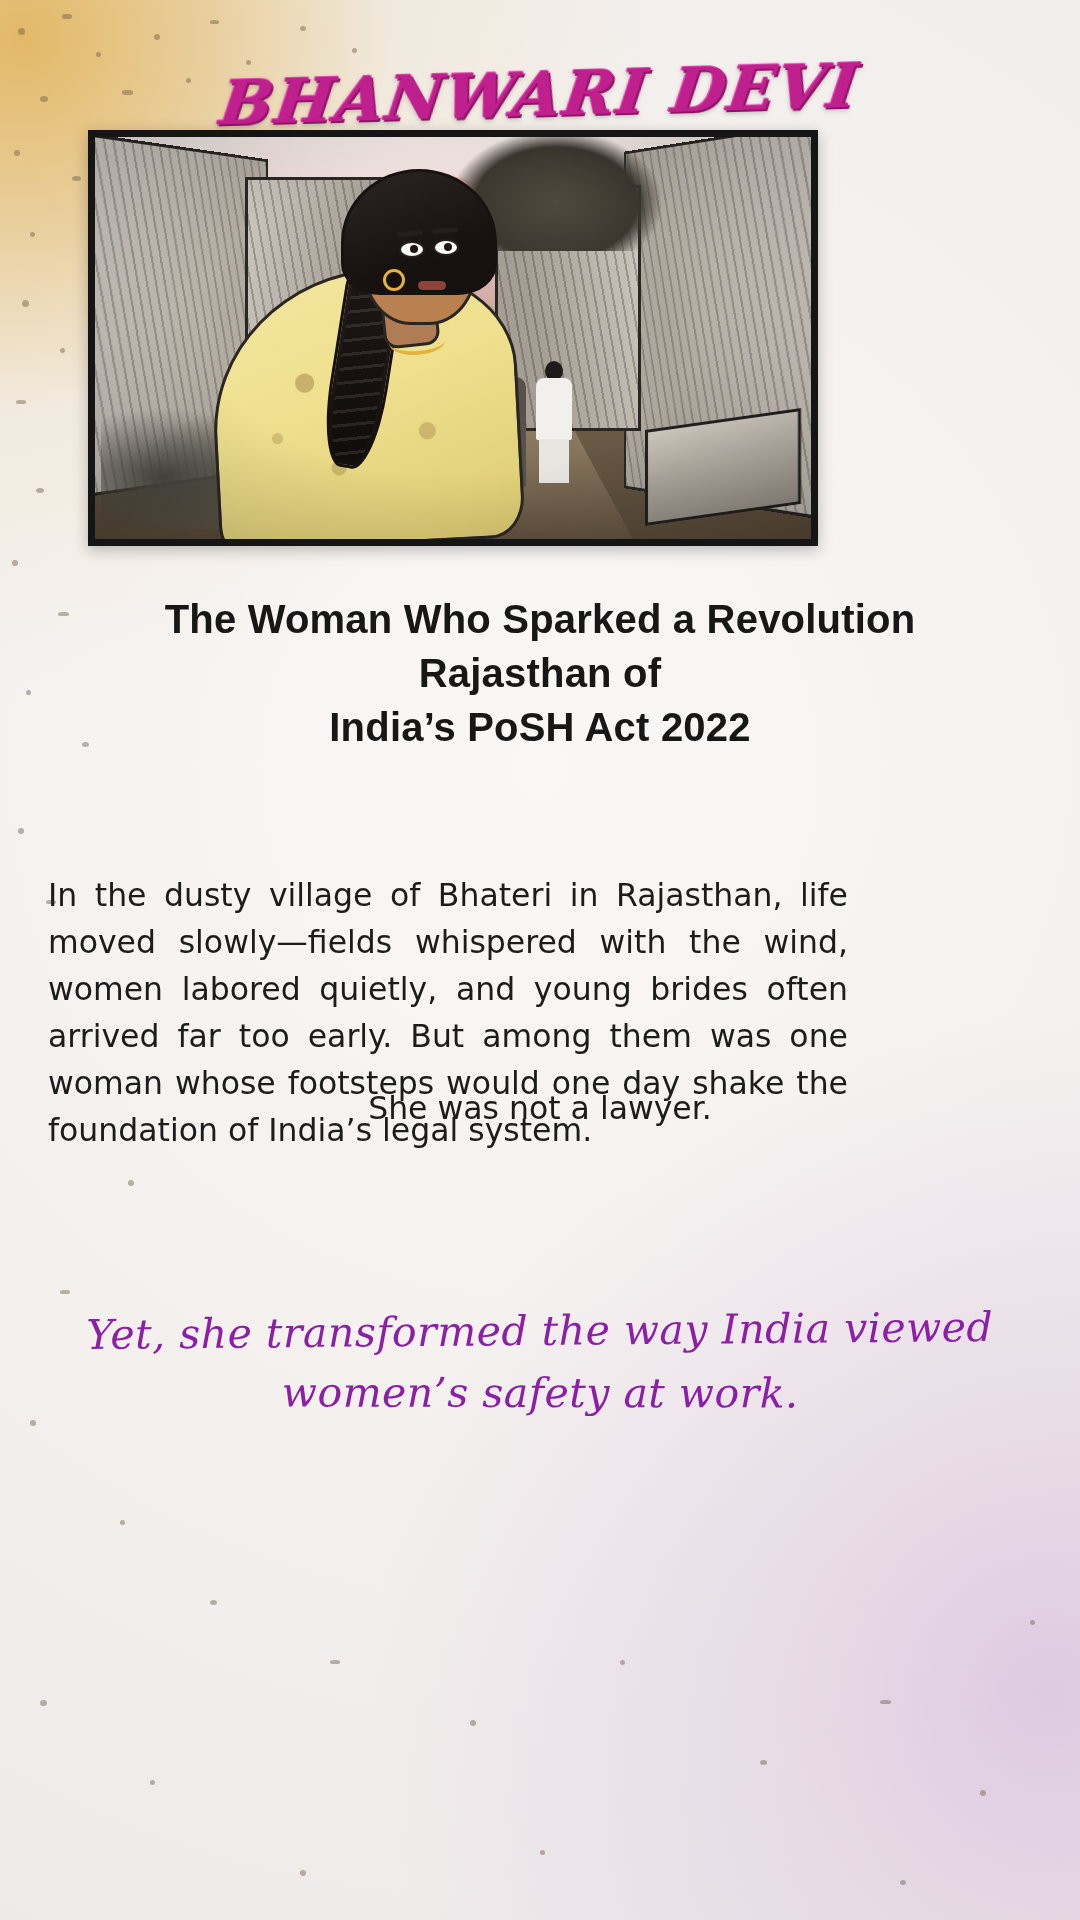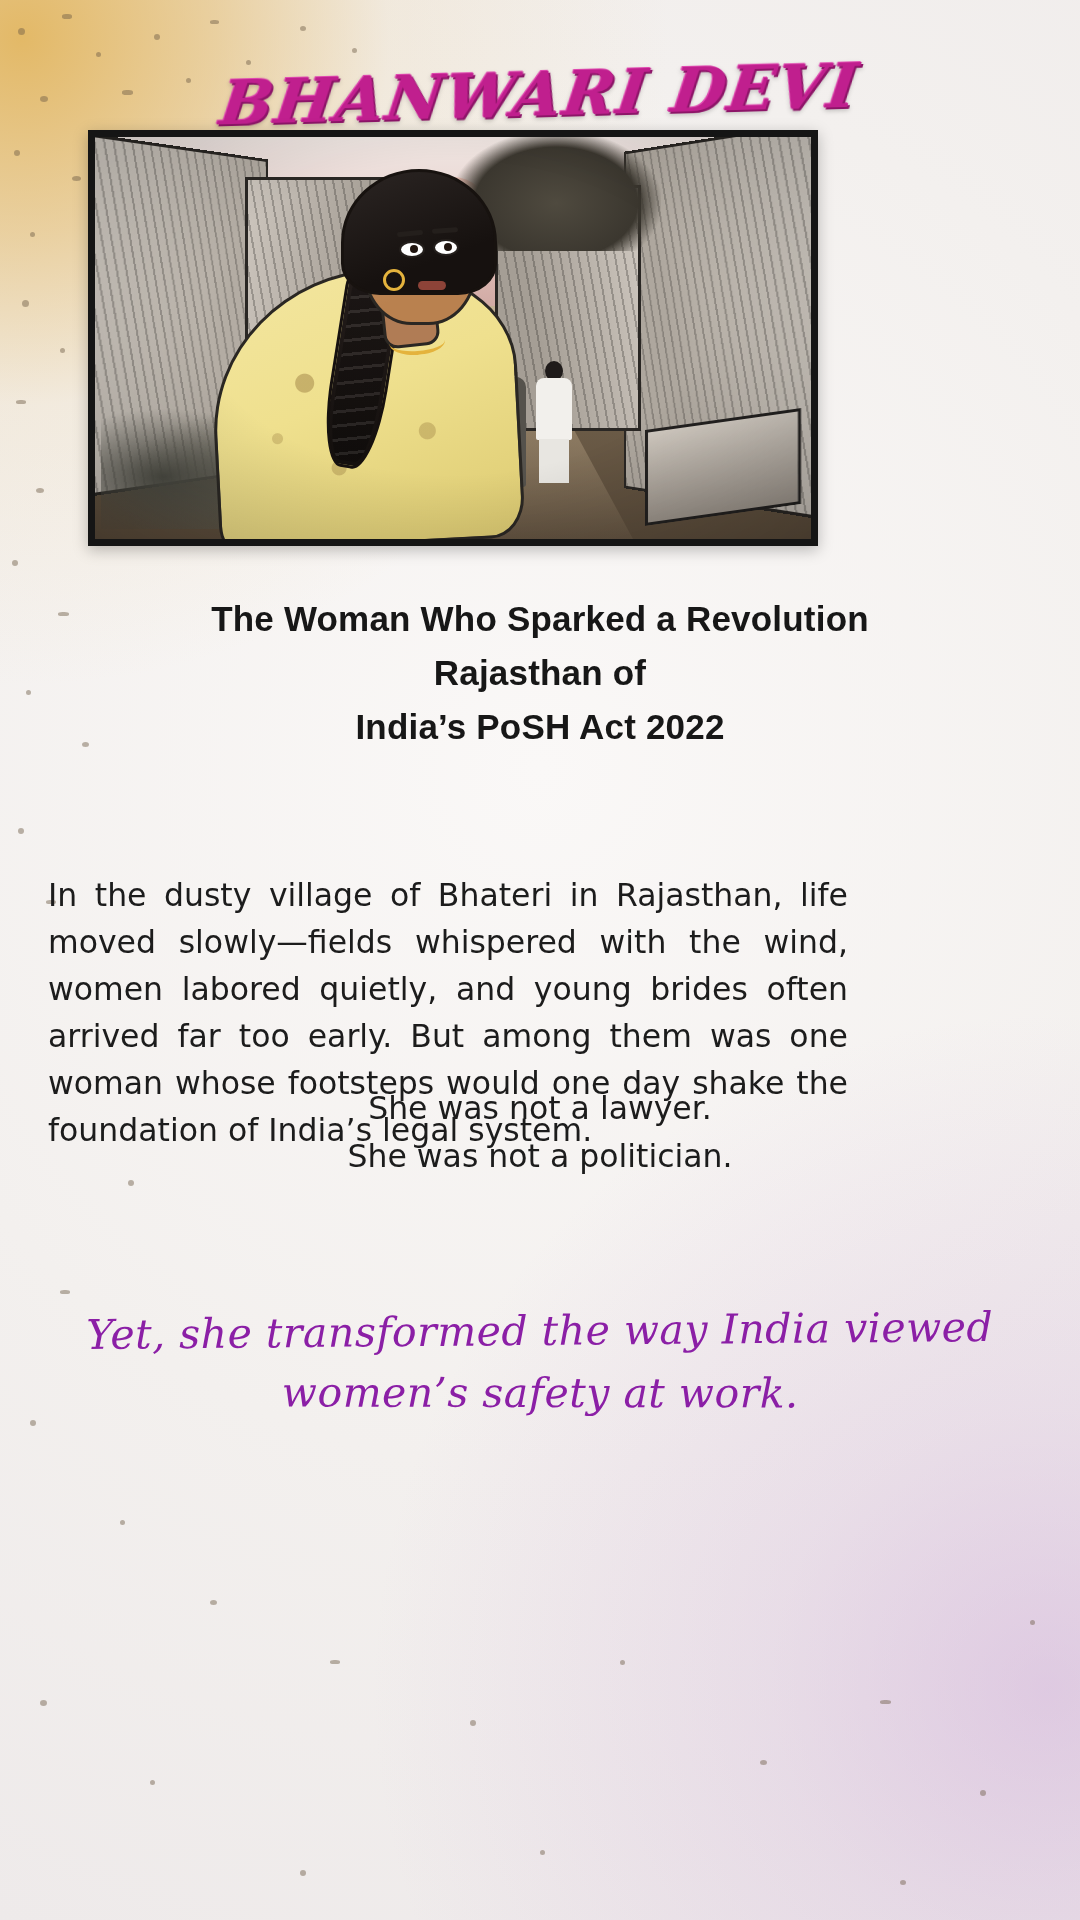--- a/index.html
+++ b/index.html
@@ -311,21 +311,21 @@
 
   
   .headline {
     position: absolute;
     top: 592px;
     left: 60px;
     width: 960px;
     text-align: center;
     color: #171717;
     font-weight: bold;
-    font-size: 35px;
+    font-size: 40px;
     line-height: 54px;
     letter-spacing: .2px;
   }
   .headline .ln { display: block; }
 
   
   .body-text {
     position: absolute;
     top: 840px;
     left: 48px;
@@ -492,21 +492,20 @@
   <div class="headline">
     <span class="ln">The Woman Who Sparked a Revolution</span>
     <span class="ln">Rajasthan of</span>
     <span class="ln">India’s PoSH Act 2022</span>
   </div>
 
   <p class="body-text">In the dusty village of Bhateri in Rajasthan, life moved slowly—fields whispered with the wind, women labored quietly, and young brides often arrived far too early. But among them was one woman whose footsteps would one day shake the foundation of India’s legal system.</p>
 
   <div class="triplet">
     <span class="ln">She was not a lawyer.</span>
-    <span class="ln">She was not a politician.</span>
   </div>
 
   <div class="handwritten">
     <span class="ln">Yet, she transformed the way India viewed</span>
     <span class="ln">women’s safety at work.</span>
   </div>
 
 </div>
 
 </body></html>

